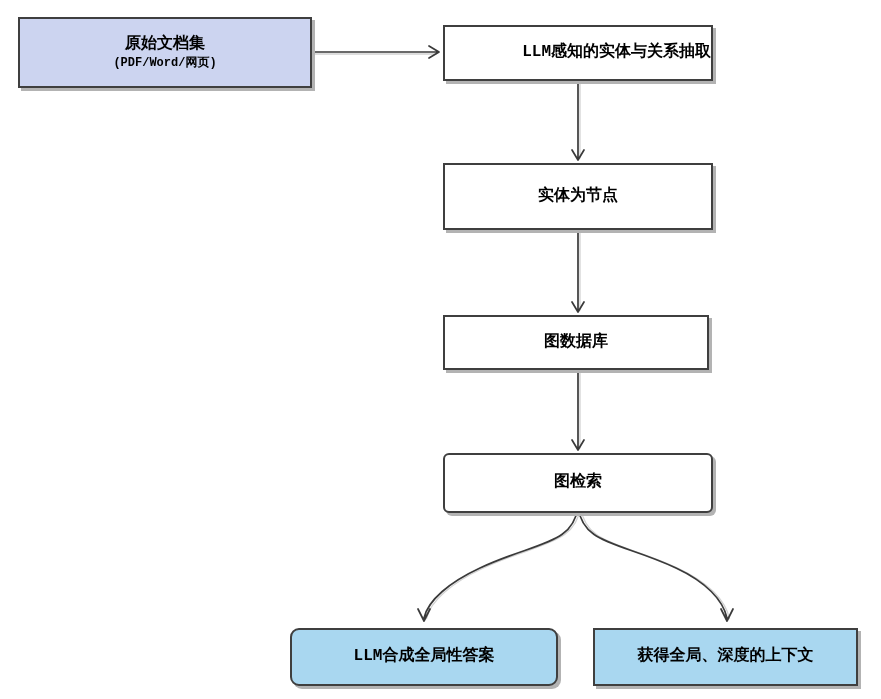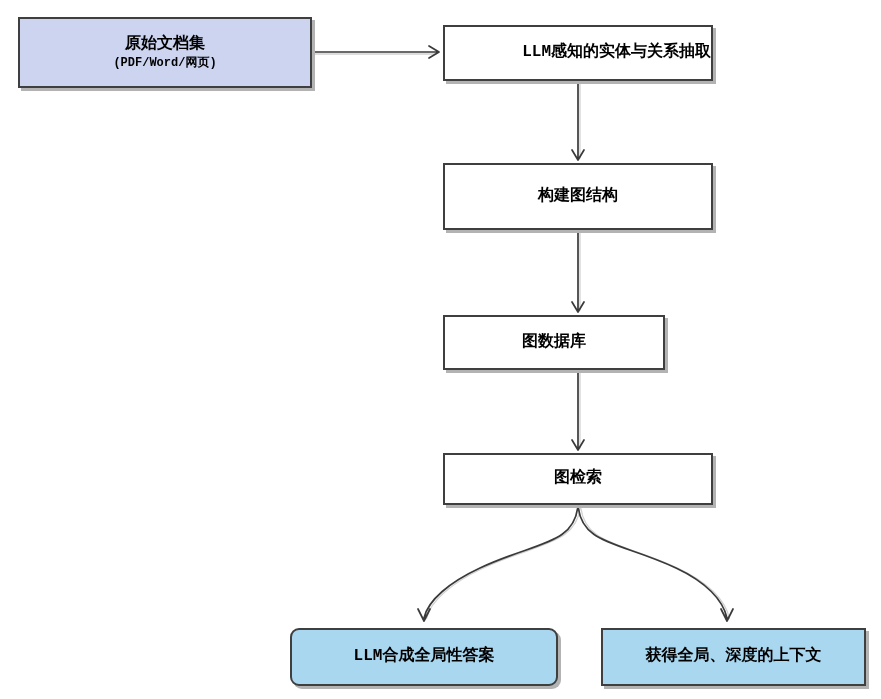--- a/index.html
+++ b/index.html
@@ -70,32 +70,32 @@
   <div class="node lavender" style="left:18px; top:17px; width:294px; height:71px;">
     <span class="l1">原始文档集</span>
     <span class="l2">(PDF/Word/网页)</span>
   </div>
 
   <div class="node" style="left:443px; top:25px; width:270px; height:56px;align-items:flex-end;">
     <span class="l1">LLM感知的实体与关系抽取</span>
   </div>
 
   <div class="node" style="left:443px; top:163px; width:270px; height:67px;">
-    <span class="l1">构建图结构</span>
+    <span class="l1">实体为节点</span>
   </div>
 
-  <div class="node" style="left:443px; top:315px; width:222px; height:55px;">
+  <div class="node" style="left:443px; top:315px; width:266px; height:55px;">
     <span class="l1">图数据库</span>
   </div>
 
-  <div class="node" style="left:443px; top:453px; width:270px; height:52px;">
+  <div class="node" style="left:443px; top:453px; width:270px; height:60px;border-radius:6px;">
     <span class="l1">图检索</span>
   </div>
 
   <div class="node blue" style="left:290px; top:628px; width:268px; height:58px;border-radius:9px;">
     <span class="l1">LLM合成全局性答案</span>
   </div>
 
-  <div class="node blue" style="left:593px; top:628px; width:265px; height:58px;margin-left:8px;">
+  <div class="node blue" style="left:593px; top:628px; width:265px; height:58px;">
     <span class="l1">获得全局、深度的上下文</span>
   </div>
 
 </div>
 
 </body></html>

